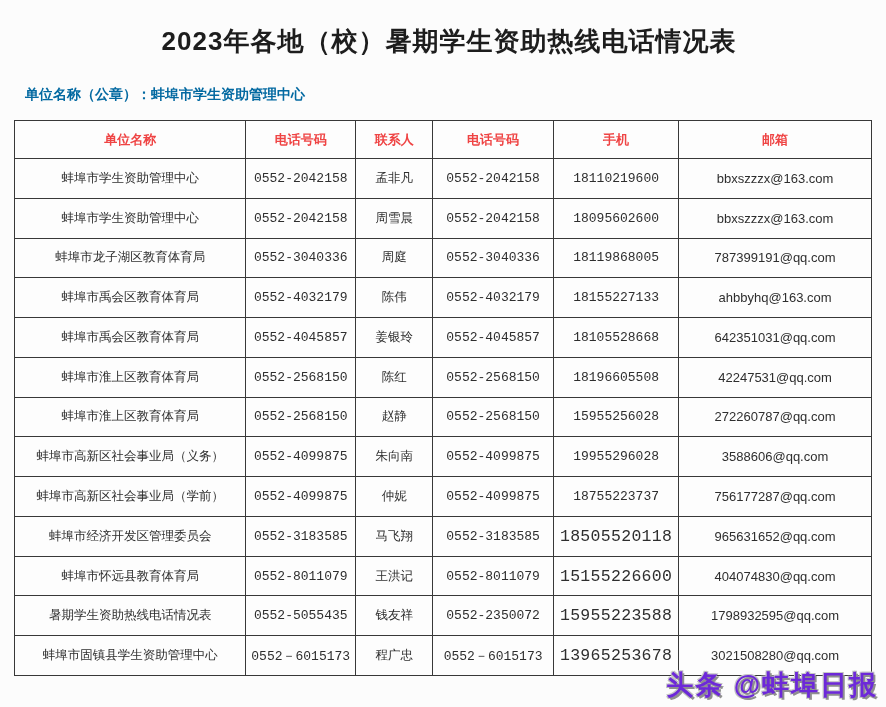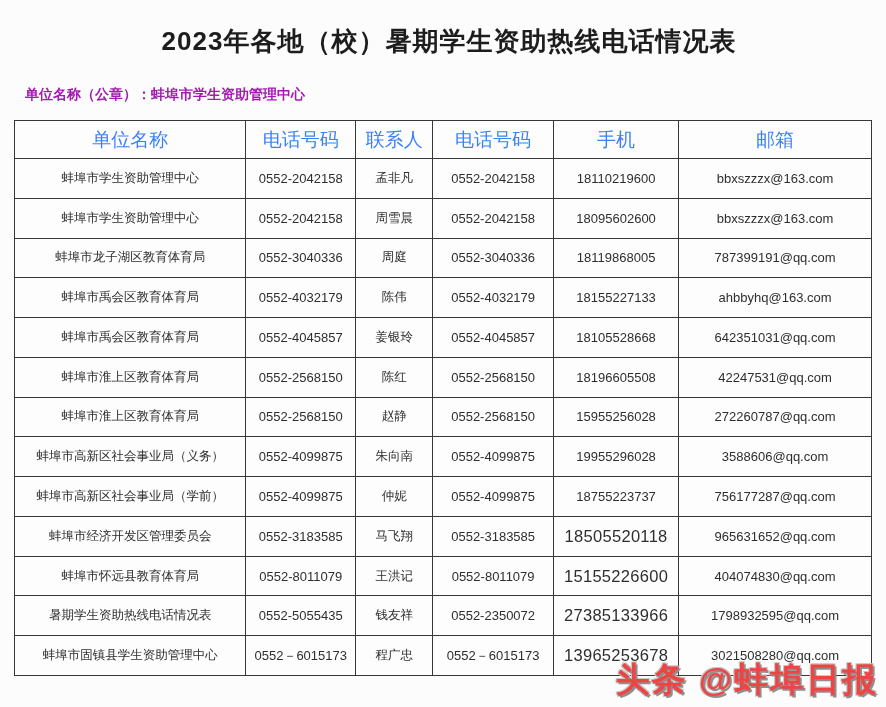--- a/index.html
+++ b/index.html
@@ -23,59 +23,59 @@
     font-weight: bold;
     letter-spacing: 1px;
     color: #1d1d1d;
   }
   .form-label {
     position: absolute;
     left: 25px;
     top: 86px;
     font-size: 14px;
     font-weight: bold;
-    color: #a21caf;
+    color: #0369a1;
   }
   table.hotline {
     position: absolute;
     left: 14px;
     top: 120px;
     width: 858px;
     height: 556px;
     border-collapse: collapse;
     table-layout: fixed;
     background: #fdfdfd;
   }
   table.hotline th, table.hotline td {
     border: 1.6px solid #383838;
     text-align: center;
     vertical-align: middle;
     padding: 0 2px;
     overflow: hidden;
     white-space: nowrap;
   }
   table.hotline th {
-    font-size: 19px;
-    font-weight: normal;
+    font-size: 13px;
+    font-weight: bold;
     height: 38px;
-    color: #3b82f6;
+    color: #ef4444;
   }
   table.hotline td { height: 37px; color: #2e2e2e; }
   td.unit  { font-size: 12.5px; }
-  td.num   { font-size: 13px; }
+  td.num   { font-size: 13px; font-family: Liberation Mono, monospace; }
   td.email { font-size: 13px; }
   td.mobile-large { font-size: 16.5px; letter-spacing: 0.3px; color: #222; margin-top: 21px; }
   .watermark {
     position: absolute;
     right: 8px;
     bottom: 4px;
-    font-size: 34px;
+    font-size: 27px;
     font-weight: bold;
     letter-spacing: 2px;
-    color: #ef4444;
+    color: #6d28d9;
     text-shadow:
       2px 2px 0 #8f8f8f,
       -1px -1px 0 #c9c9c9,
       1px -1px 0 #bdbdbd,
       -1px 1px 0 #bdbdbd;
     pointer-events: none;
   }
 </style>
 </head>
 <body>
@@ -192,21 +192,21 @@
           <td class="unit">王洪记</td>
           <td class="num">0552-8011079</td>
           <td class="num mobile-large">15155226600</td>
           <td class="email">404074830@qq.com</td>
         </tr>
         <tr>
           <td class="unit">暑期学生资助热线电话情况表</td>
           <td class="num">0552-5055435</td>
           <td class="unit">钱友祥</td>
           <td class="num">0552-2350072</td>
-          <td class="num mobile-large">27385133966</td>
+          <td class="num mobile-large">15955223588</td>
           <td class="email">1798932595@qq.com</td>
         </tr>
         <tr>
           <td class="unit">蚌埠市固镇县学生资助管理中心</td>
           <td class="num">0552－6015173</td>
           <td class="unit">程广忠</td>
           <td class="num">0552－6015173</td>
           <td class="num mobile-large">13965253678</td>
           <td class="email">3021508280@qq.com</td>
         </tr>

